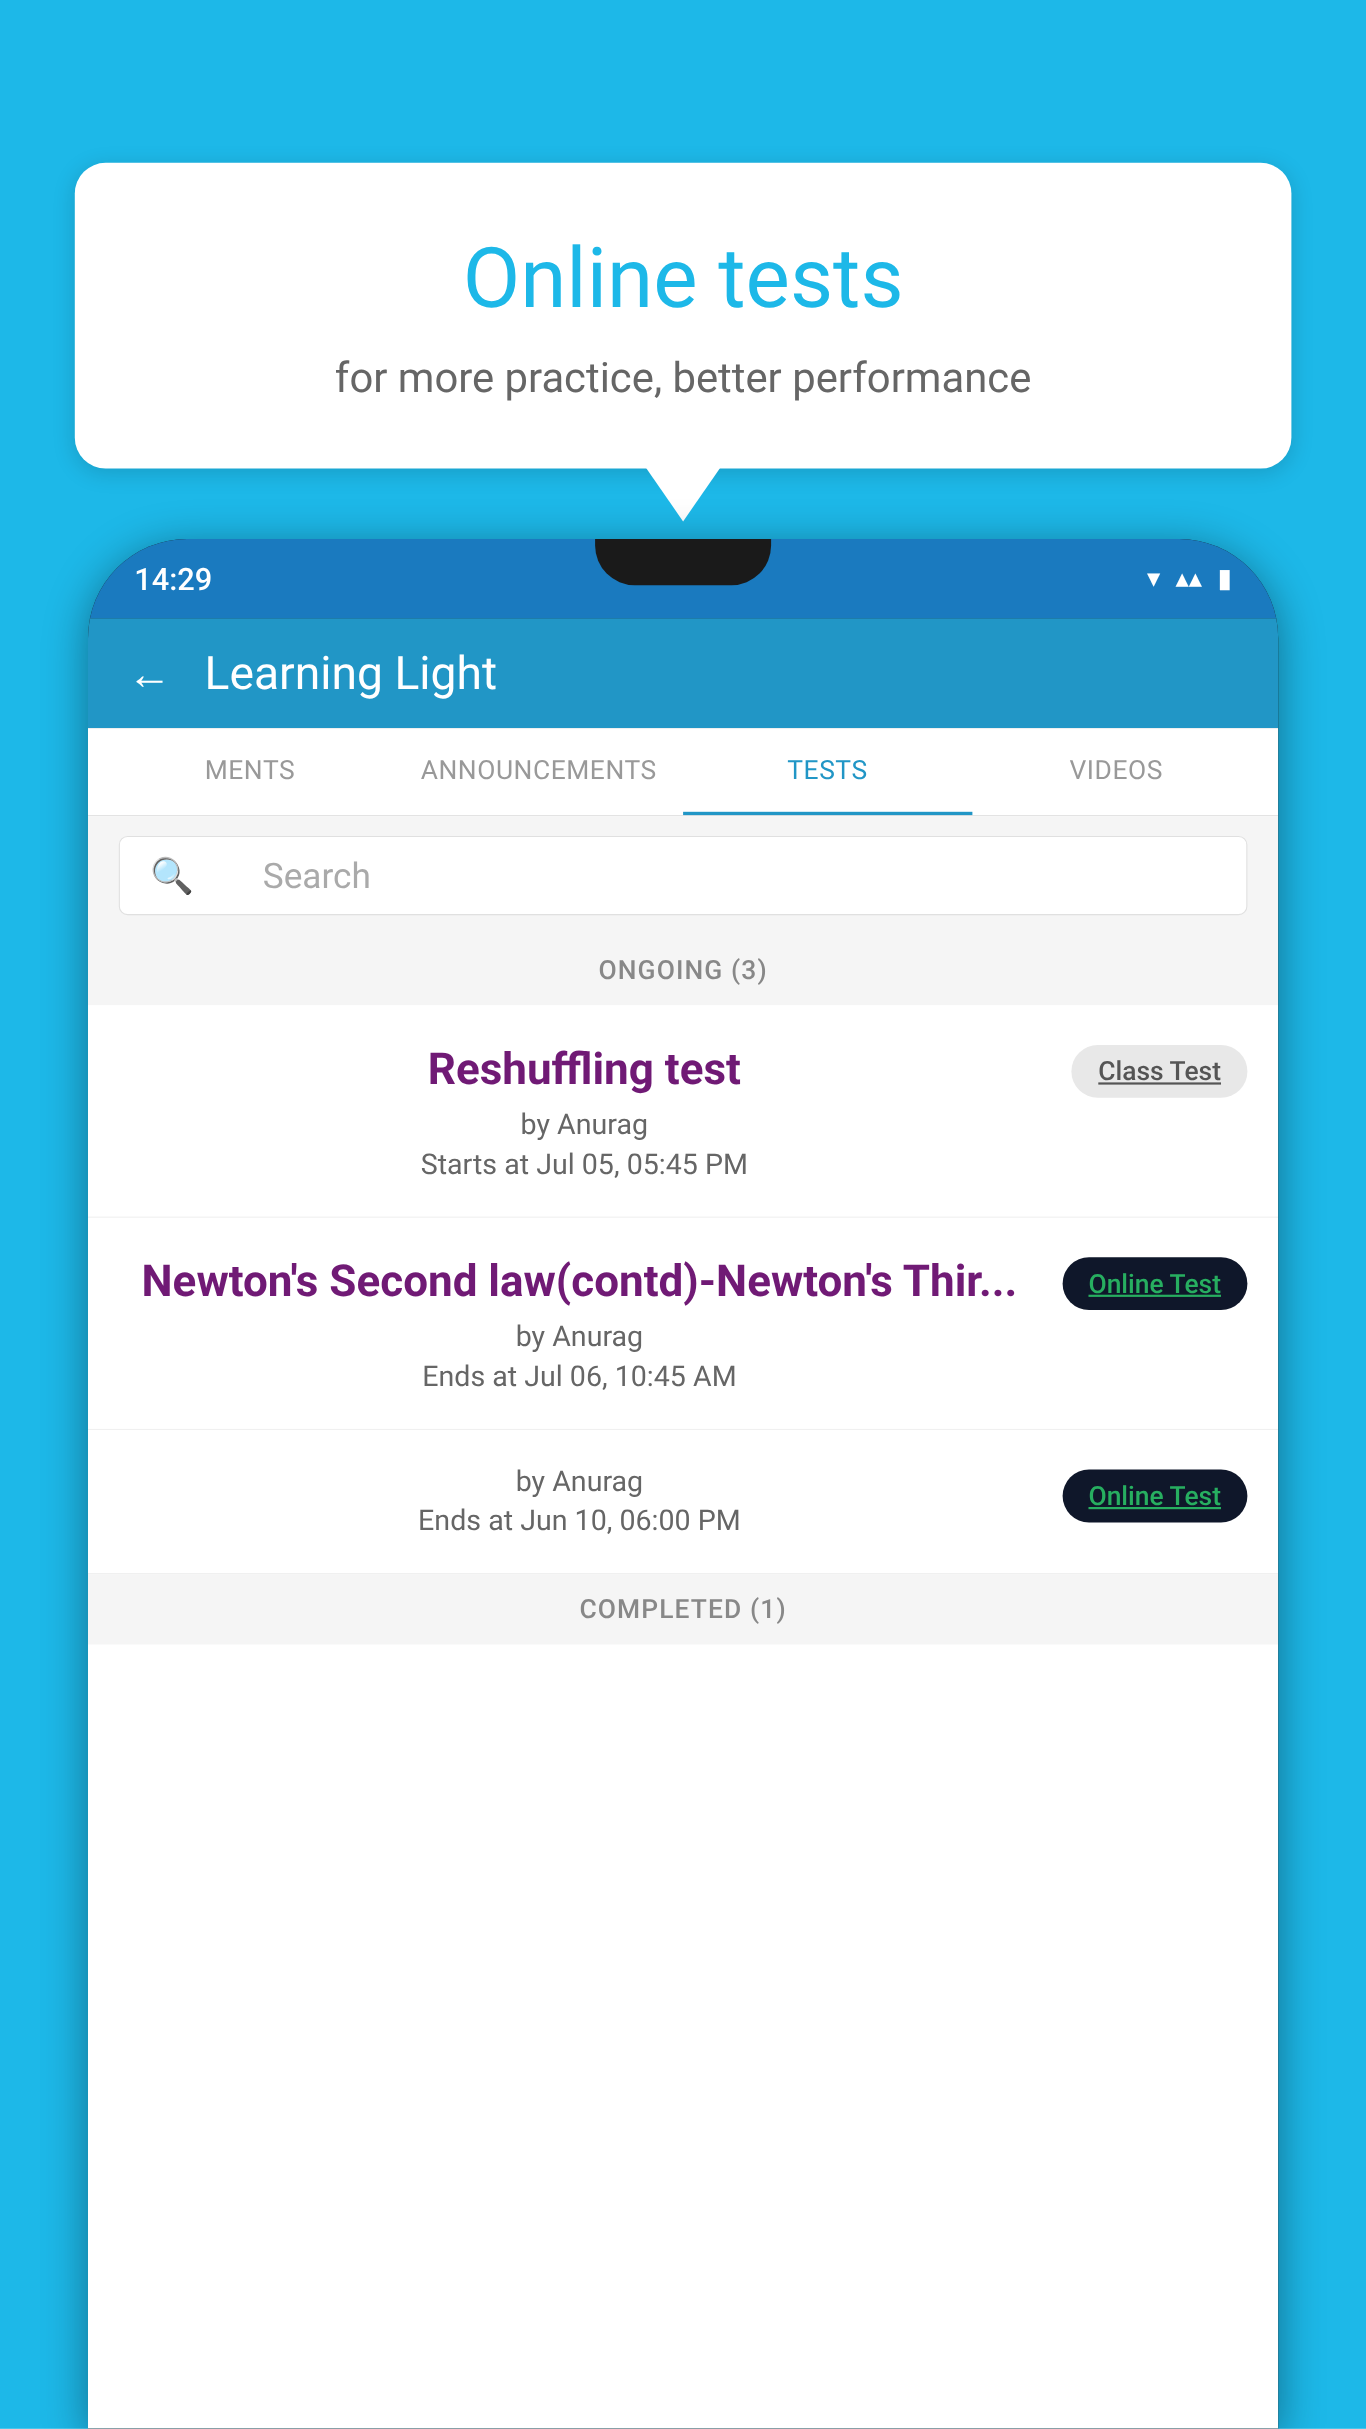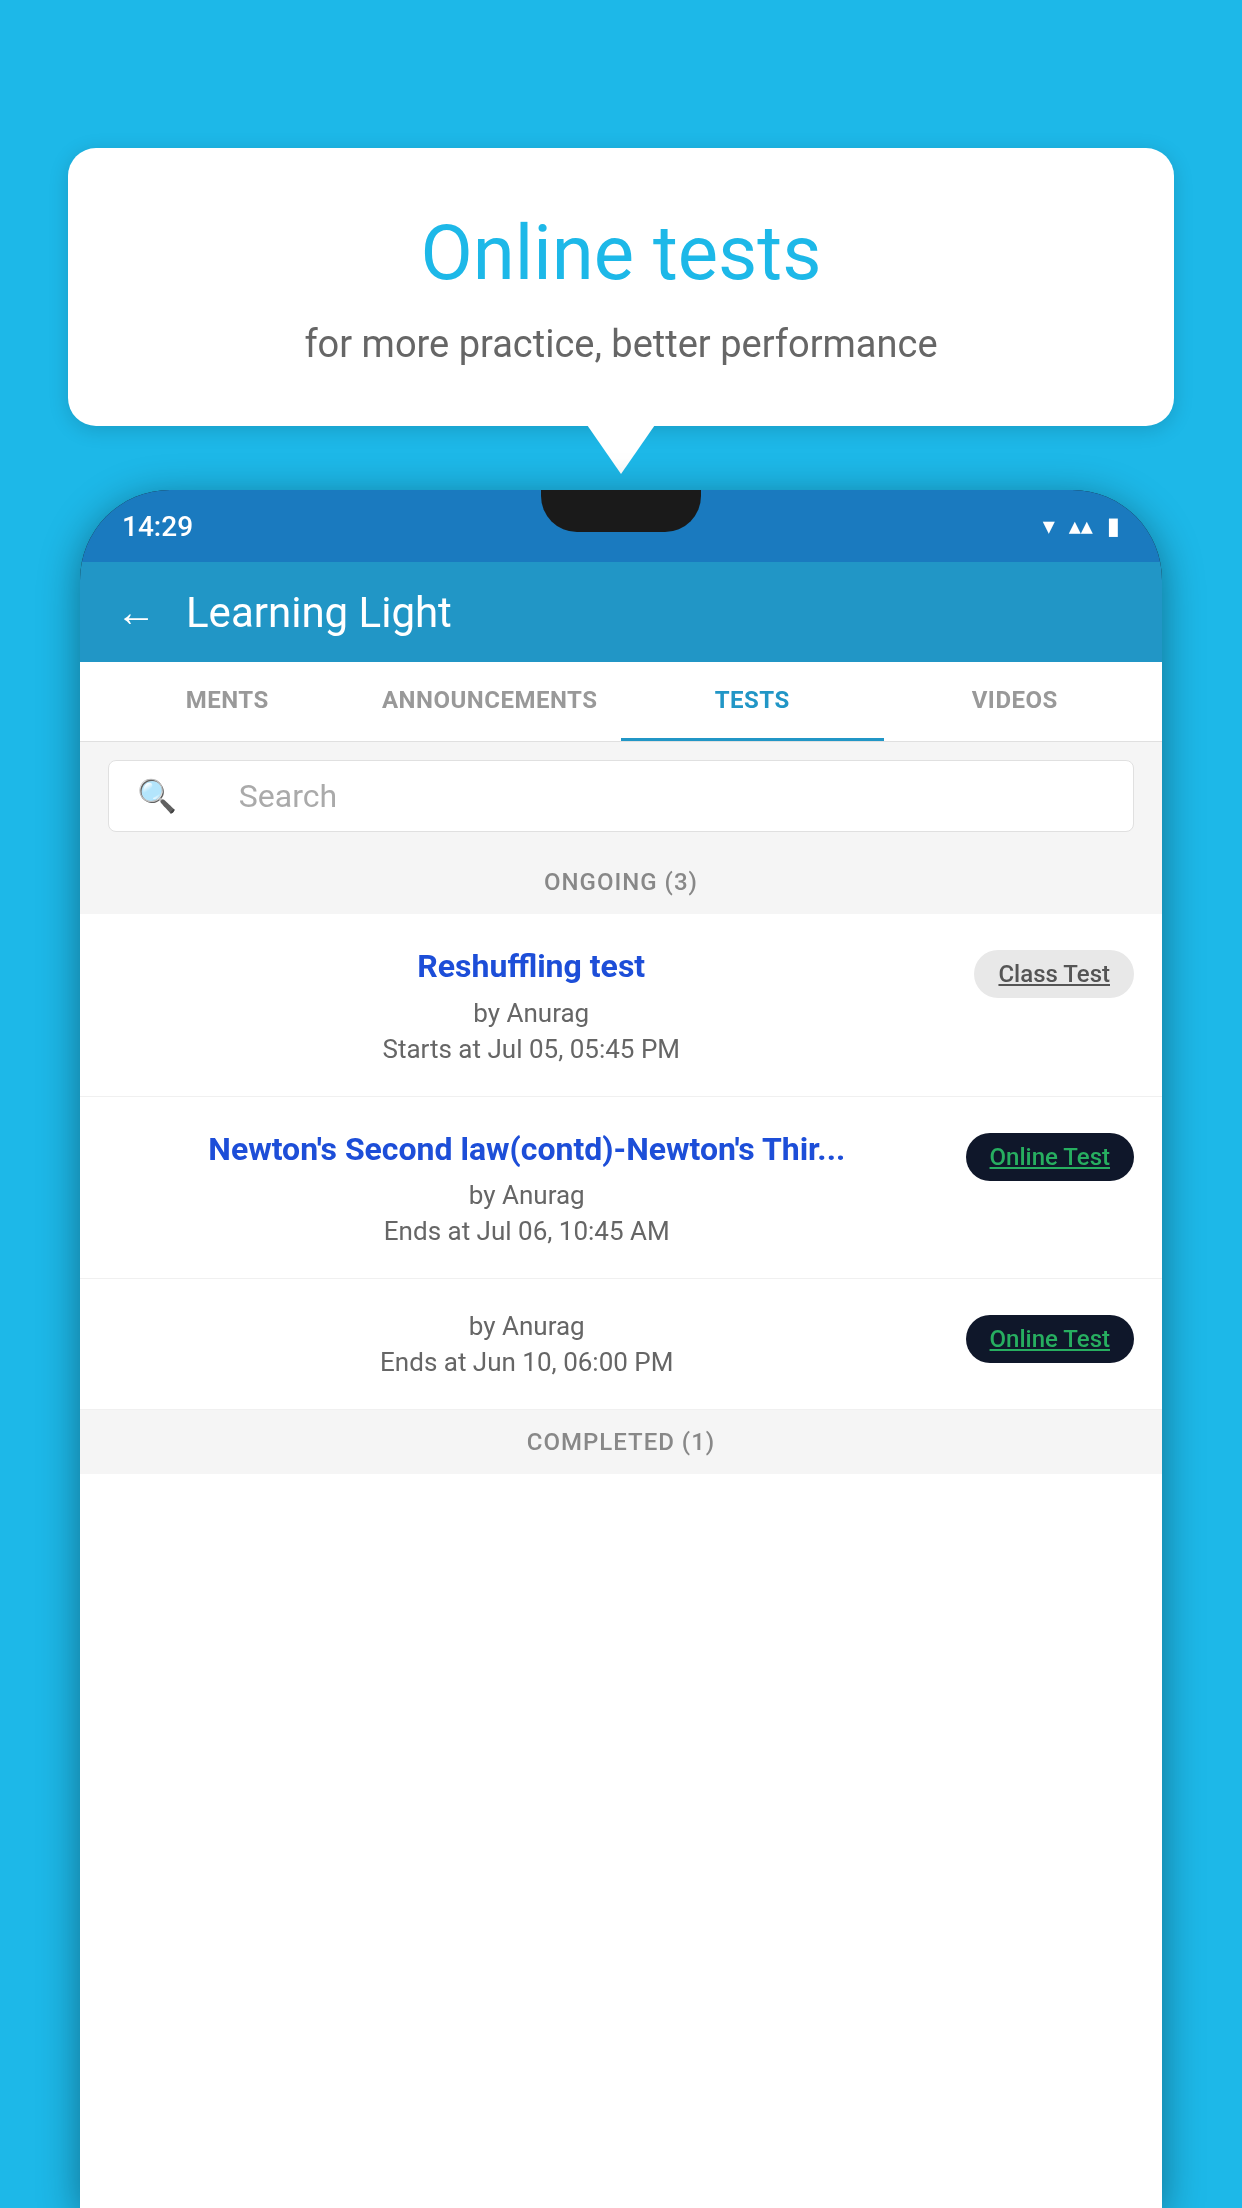--- a/index.html
+++ b/index.html
@@ -134,21 +134,21 @@
       display: flex;
       padding: 0 16px;
       height: 80px;
     }
     .tab {
       flex: 1;
       display: flex;
       align-items: center;
       justify-content: center;
       font-size: 24px;
-      font-weight: 700;
+      font-weight: 400;
       color: #999;
       letter-spacing: 0.5px;
       border-bottom: 3px solid transparent;
       cursor: pointer;
       text-transform: uppercase;
     }
     .tab.active {
       color: #2196C6;
       border-bottom: 3px solid #2196C6;
     }
@@ -197,23 +197,23 @@
       border-bottom: 1px solid #f0f0f0;
       display: flex;
       justify-content: space-between;
       align-items: flex-start;
     }
     .test-item-content {
       flex: 1;
       padding-right: 20px;
     }
     .test-item-title {
-      font-size: 32px;
+      font-size: 40px;
       font-weight: 700;
-      color: #1d4ed8;
+      color: #701a75;
       margin-bottom: 10px;
       line-height: 1.3;
     }
     .test-item-by {
       font-size: 26px;
       color: #666;
       margin-bottom: 6px;
     }
     .test-item-date {
       font-size: 26px;

